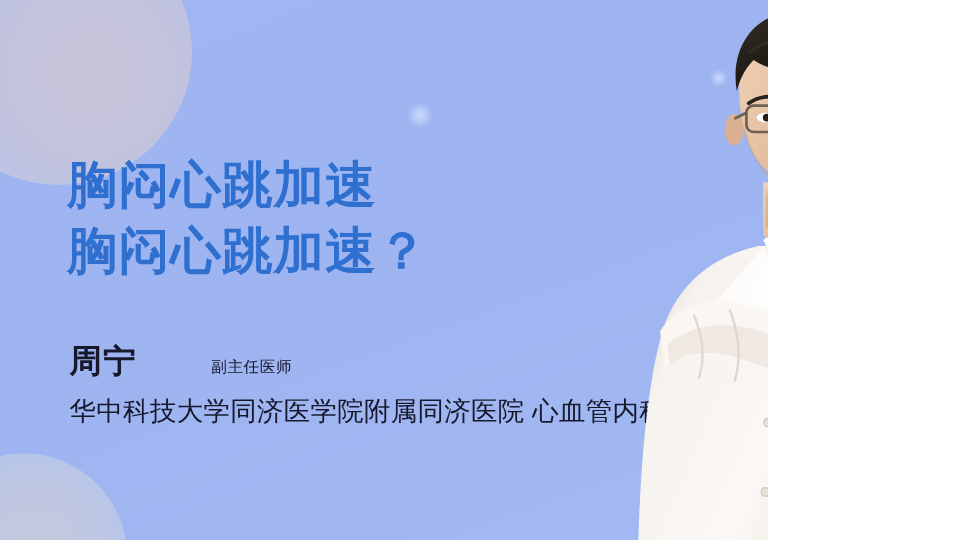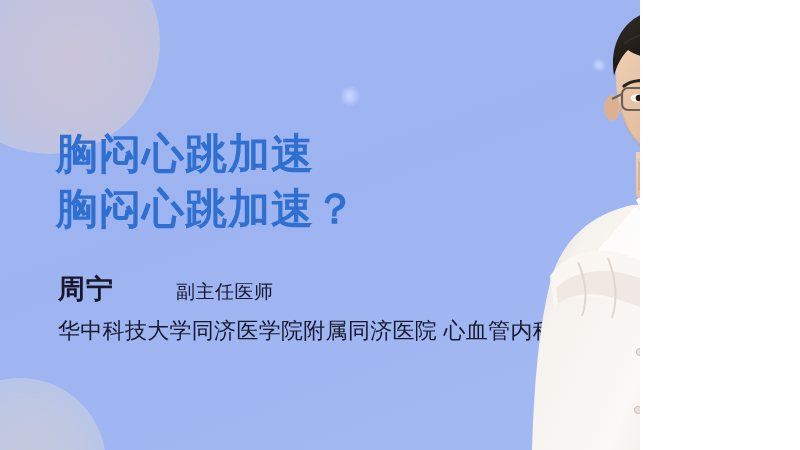--- a/index.html
+++ b/index.html
@@ -70,36 +70,36 @@
     font-weight: bold;
     line-height: 55px;
     letter-spacing: 1px;
     white-space: nowrap;
   }
   .headline .line { display: block; }
 
   .credit {
     position: absolute;
     left: 58px;
-    top: 276px;
+    top: 288px;
     color: #17182b;
     line-height: 1;
   }
   .credit-row1 {
     display: flex;
     align-items: baseline;
     height: 34px;
   }
   .doc-name {
     font-size: 27px;
     font-weight: bold;
     letter-spacing: 1px;
   }
   .doc-rank {
-    font-size: 19px;
+    font-size: 13px;
     font-weight: normal;
     margin-left: 62px;
     letter-spacing: .5px;
   }
   .doc-affil {
     margin-top: 10px;
     font-size: 22px;
     font-weight: normal;
     letter-spacing: .3px;
     white-space: nowrap;

